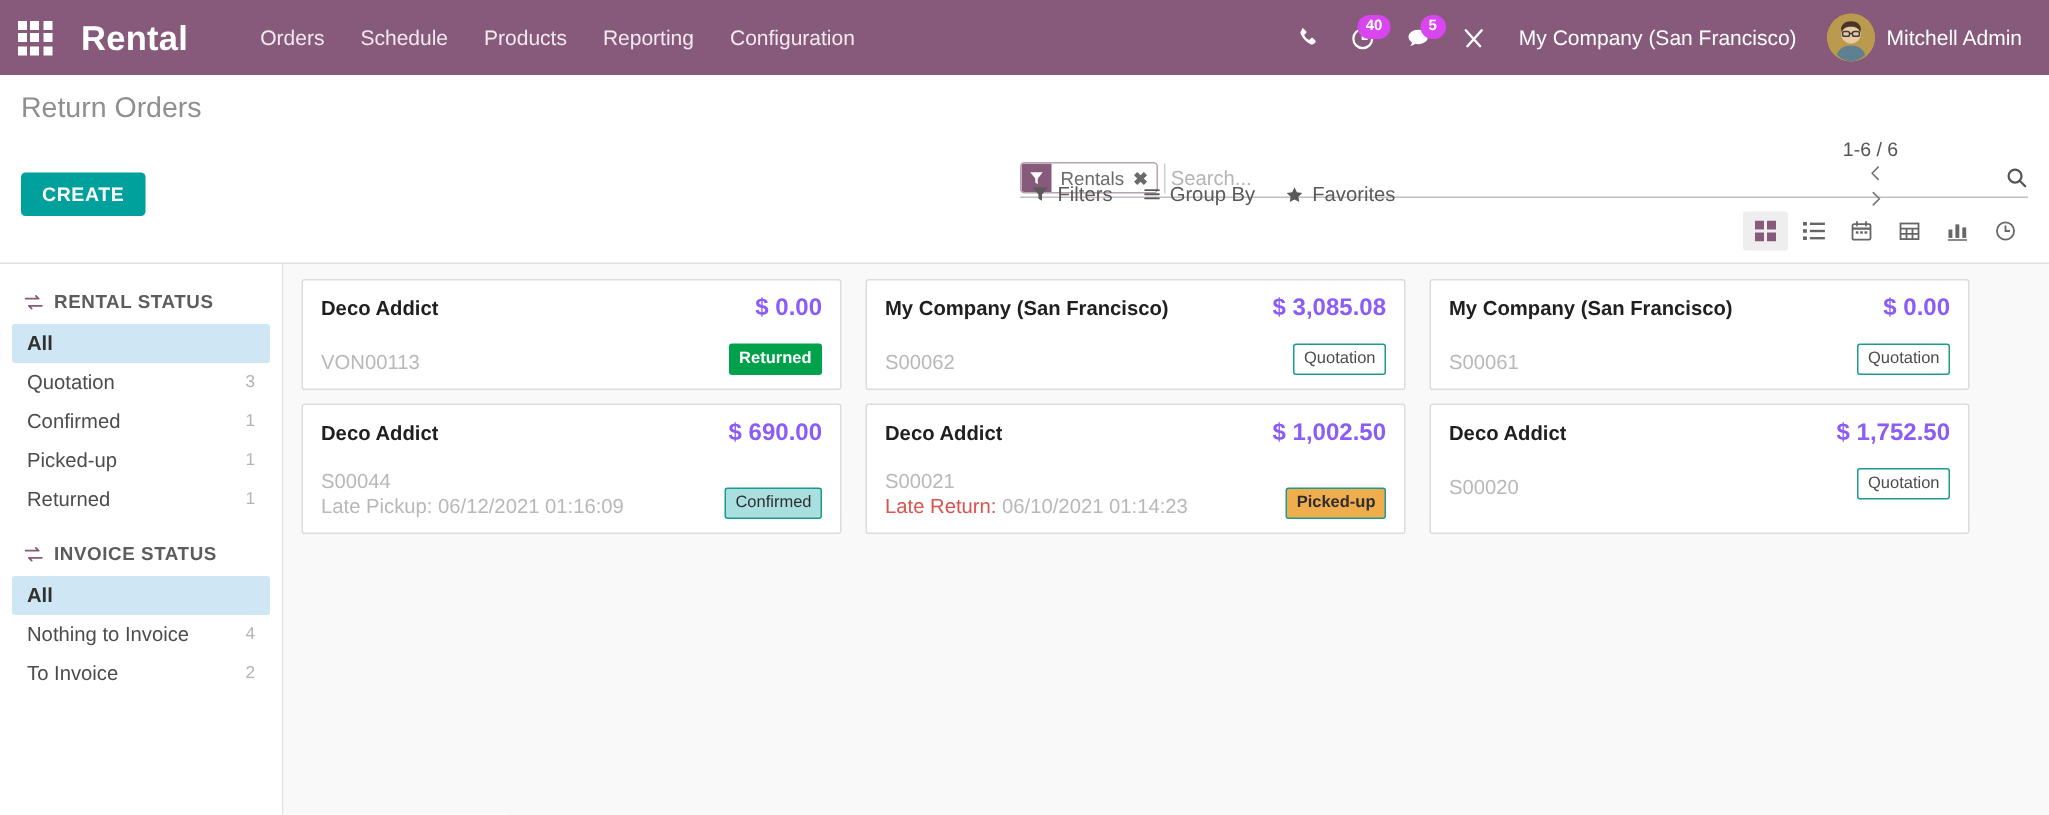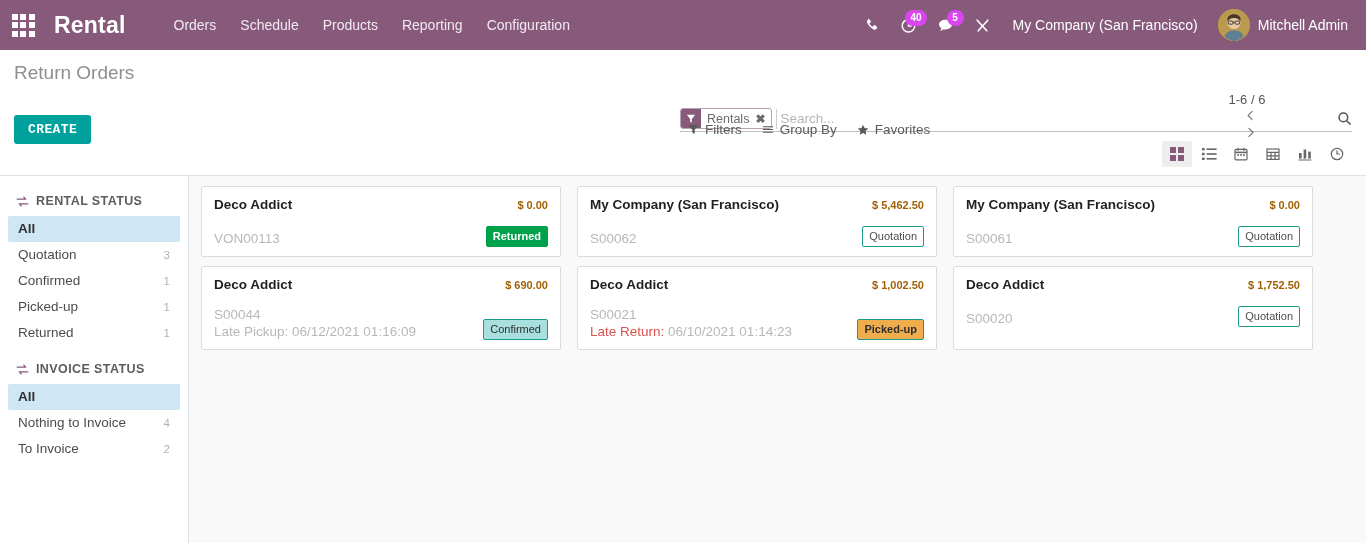--- a/index.html
+++ b/index.html
@@ -204,21 +204,21 @@
   .btn-create {
     background: #00a09d;
     color: #fff;
     border: 0;
     border-radius: 3px;
     font-size: 13px;
     font-weight: bold;
     letter-spacing: .4px;
     padding: 8px 14px;
     cursor: pointer;
-    font-family: Liberation Mono, monospace;
+    font-family: Liberation Sans, sans-serif;
     line-height: 1;
   }
 
   .cp-tools {
     position: absolute;
     left: 678px;
     display: flex;
     align-items: center;
     gap: 0;
   }
@@ -341,23 +341,23 @@
   }
   .kcard-partner {
     font-size: 13.5px;
     font-weight: bold;
     color: #1f1f1f;
     white-space: nowrap;
     overflow: hidden;
     text-overflow: ellipsis;
   }
   .kcard-amount {
-    font-size: 11px;
+    font-size: 16px;
     font-weight: bold;
-    color: #a16207;
+    color: #8b5cf6;
     white-space: nowrap;
     padding-left: 10px;
   }
   .kcard-bot {
     display: flex;
     align-items: flex-end;
     justify-content: space-between;
     gap: 8px;
   }
   .kcard-ref-block { min-width: 0; }
@@ -656,21 +656,21 @@
         <div class="kcard-bot">
           <div class="kcard-ref-block">
             <div class="kcard-ref">VON00113</div>
           </div>
           <span class="state-badge state-returned">Returned</span>
         </div>
       </div>
       <div class="kcard">
         <div class="kcard-top">
           <div class="kcard-partner">My Company (San Francisco)</div>
-          <div class="kcard-amount">$ 5,462.50</div>
+          <div class="kcard-amount">$ 3,085.08</div>
         </div>
         <div class="kcard-bot">
           <div class="kcard-ref-block">
             <div class="kcard-ref">S00062</div>
           </div>
           <span class="state-badge state-quotation">Quotation</span>
         </div>
       </div>
       <div class="kcard">
         <div class="kcard-top">

